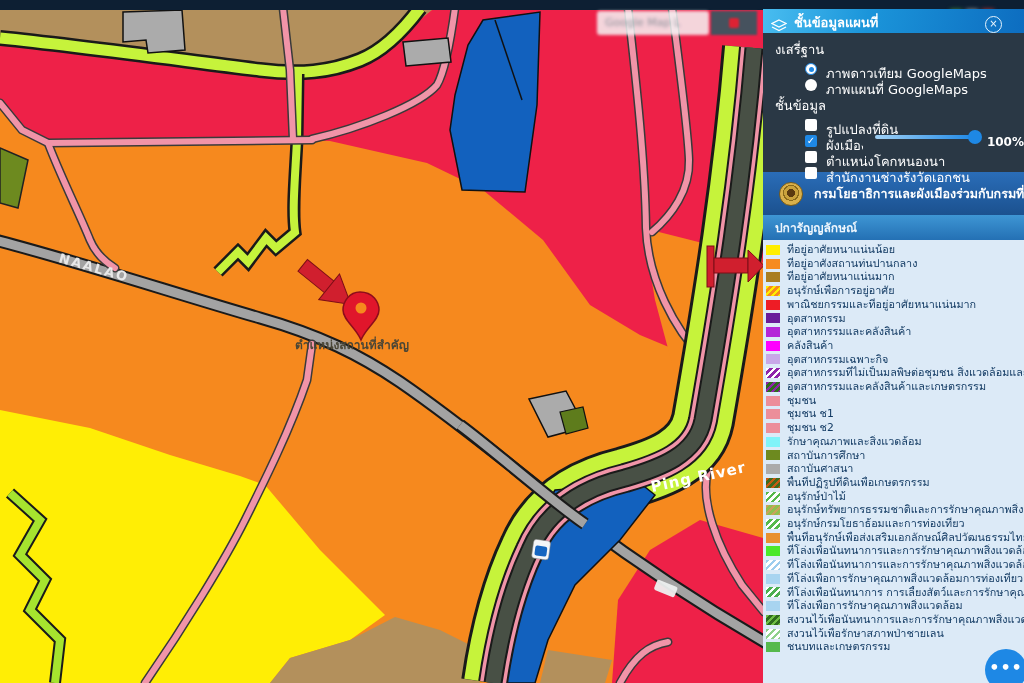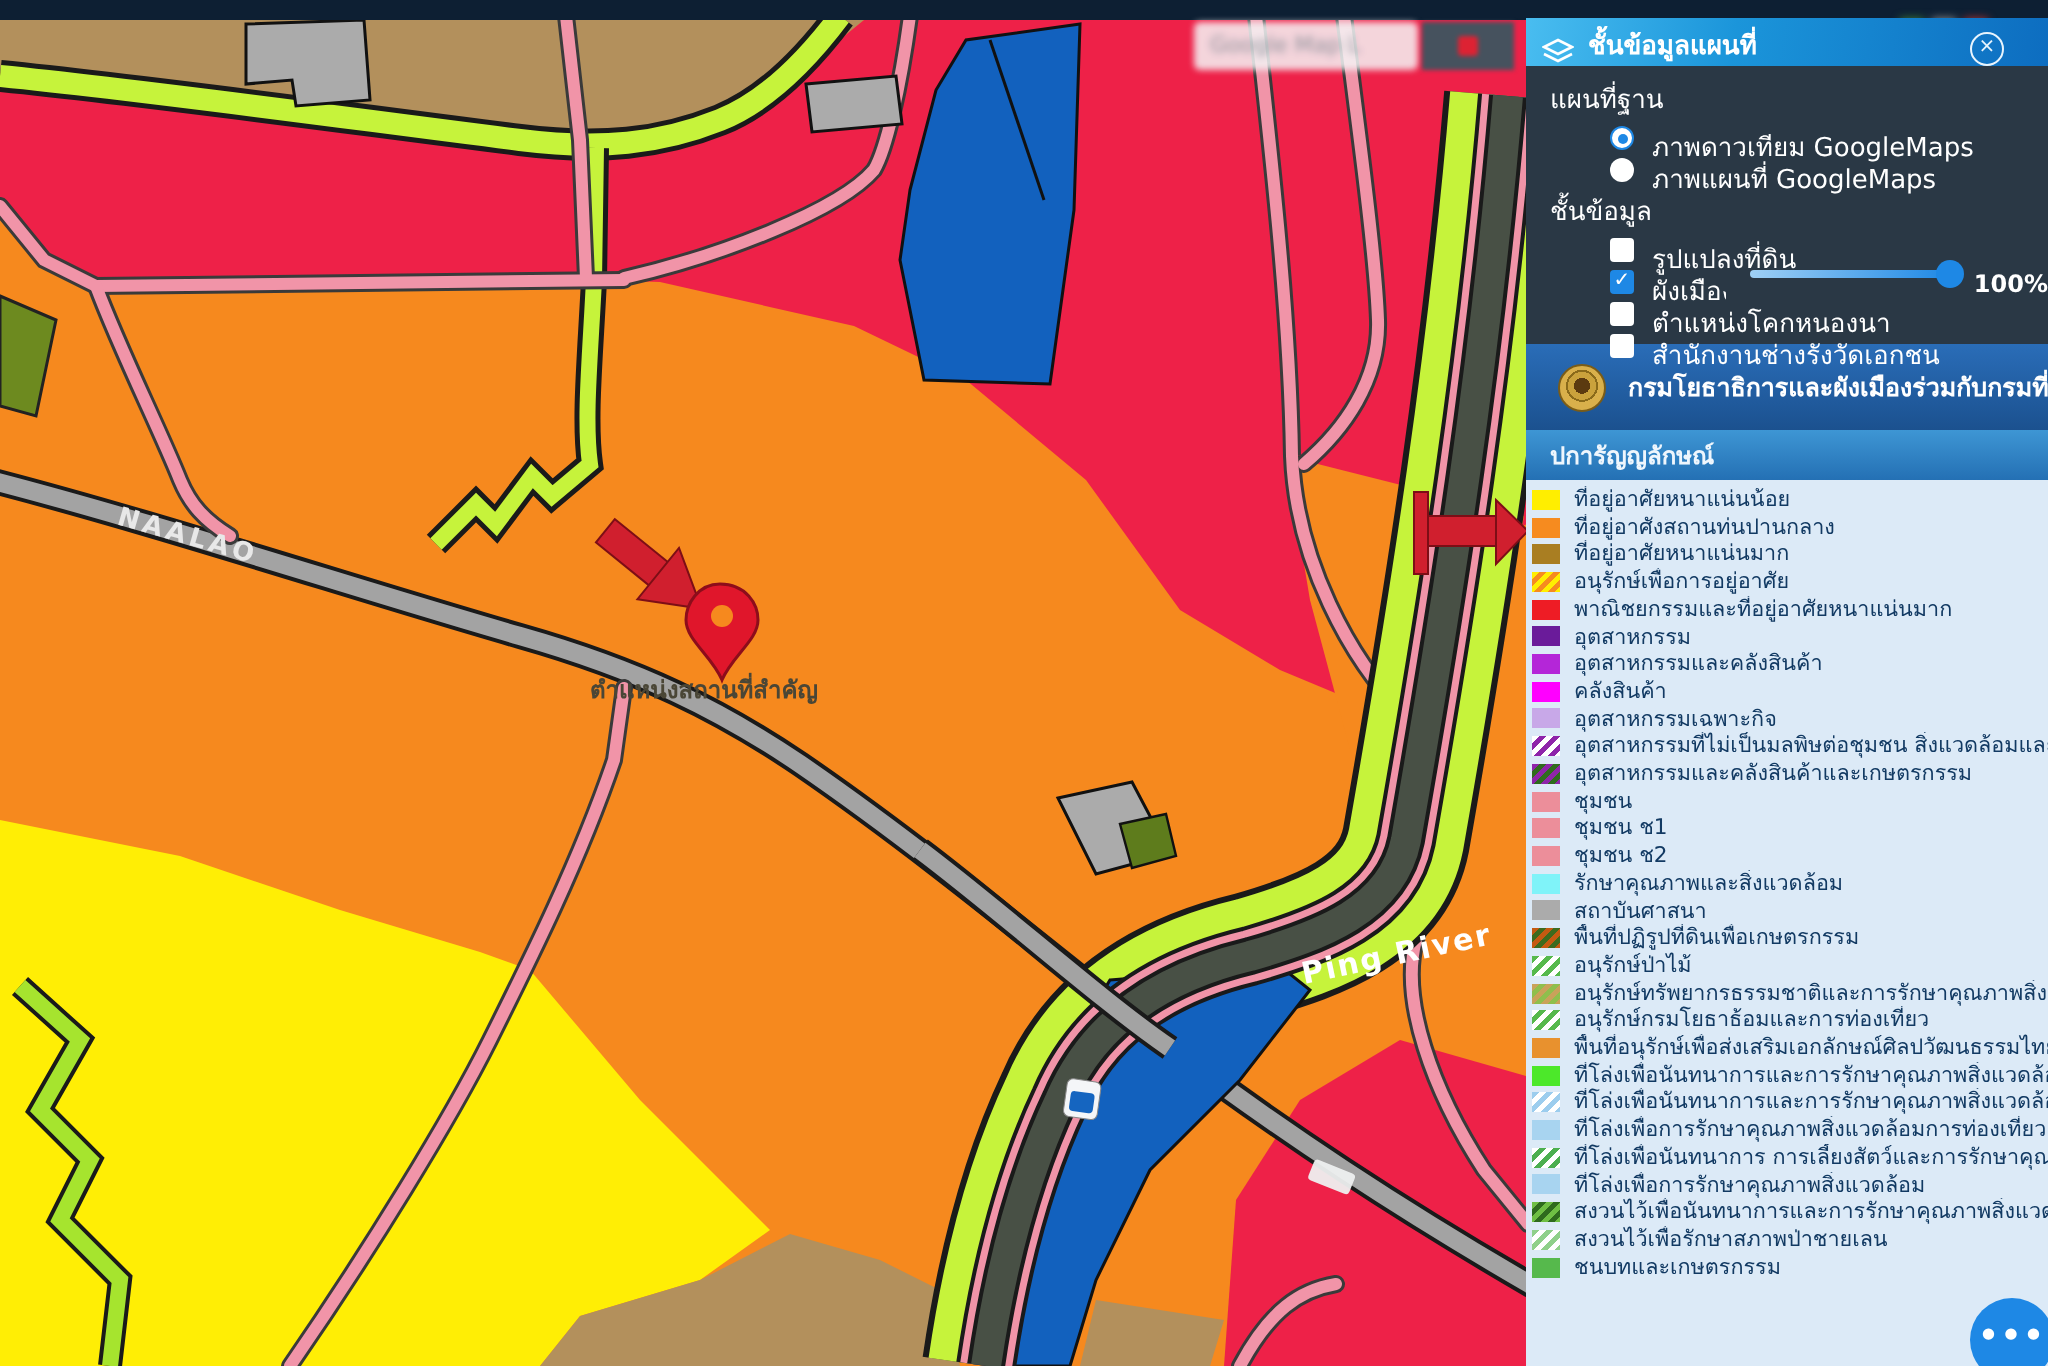--- a/index.html
+++ b/index.html
@@ -137,21 +137,21 @@
   <div id="panel">
     <div id="phead">
       <svg width="16" height="14" style="margin-left:8px">
         <polygon points="8,1 15,4.5 8,8 1,4.5" fill="none" stroke="#fff" stroke-width="1.3"></polygon>
         <polyline points="1,8 8,11.5 15,8" fill="none" stroke="#fff" stroke-width="1.3"></polyline>
       </svg>
       <span class="ttl">ชั้นข้อมูลแผนที่</span>
       <span class="close">×</span>
     </div>
     <div id="pbody">
-      <div class="sect">แผนที่ฐาน</div>
+      <div class="sect">งเสรี่ฐาน</div>
       <div class="optrow">
         <span class="radio sel"></span>
         <span class="lab">ภาพดาวเทียม GoogleMaps</span>
       </div>
       <div class="optrow">
         <span class="radio"></span>
         <span class="lab">ภาพแผนที่ GoogleMaps</span>
       </div>
       <div class="sect">ชั้นข้อมูล</div>
       <div class="optrow">
@@ -235,20 +235,24 @@
         </div>
         <div class="lrow">
           <span class="sw" style="background: rgb(236, 142, 154);"></span>
           <span class="lt">ชุมชน ช2</span>
         </div>
         <div class="lrow">
           <span class="sw" style="background: rgb(127, 243, 249);"></span>
           <span class="lt">รักษาคุณภาพและสิ่งแวดล้อม</span>
         </div>
         <div class="lrow">
+          <span class="sw" style="background: rgb(109, 138, 31);"></span>
+          <span class="lt">สถาบันการศึกษา</span>
+        </div>
+        <div class="lrow">
           <span class="sw" style="background: rgb(171, 171, 171);"></span>
           <span class="lt">สถาบันศาสนา</span>
         </div>
         <div class="lrow">
           <span class="sw" style="background: repeating-linear-gradient(135deg, rgb(197, 90, 17) 0px, rgb(197, 90, 17) 2.5px, rgb(62, 107, 30) 2.5px, rgb(62, 107, 30) 5px);"></span>
           <span class="lt">พื้นที่ปฏิรูปที่ดินเพื่อเกษตรกรรม</span>
         </div>
         <div class="lrow">
           <span class="sw" style="background: repeating-linear-gradient(135deg, rgb(86, 185, 76) 0px, rgb(86, 185, 76) 2.5px, rgb(255, 255, 255) 2.5px, rgb(255, 255, 255) 5px);"></span>
           <span class="lt">อนุรักษ์ป่าไม้</span>

